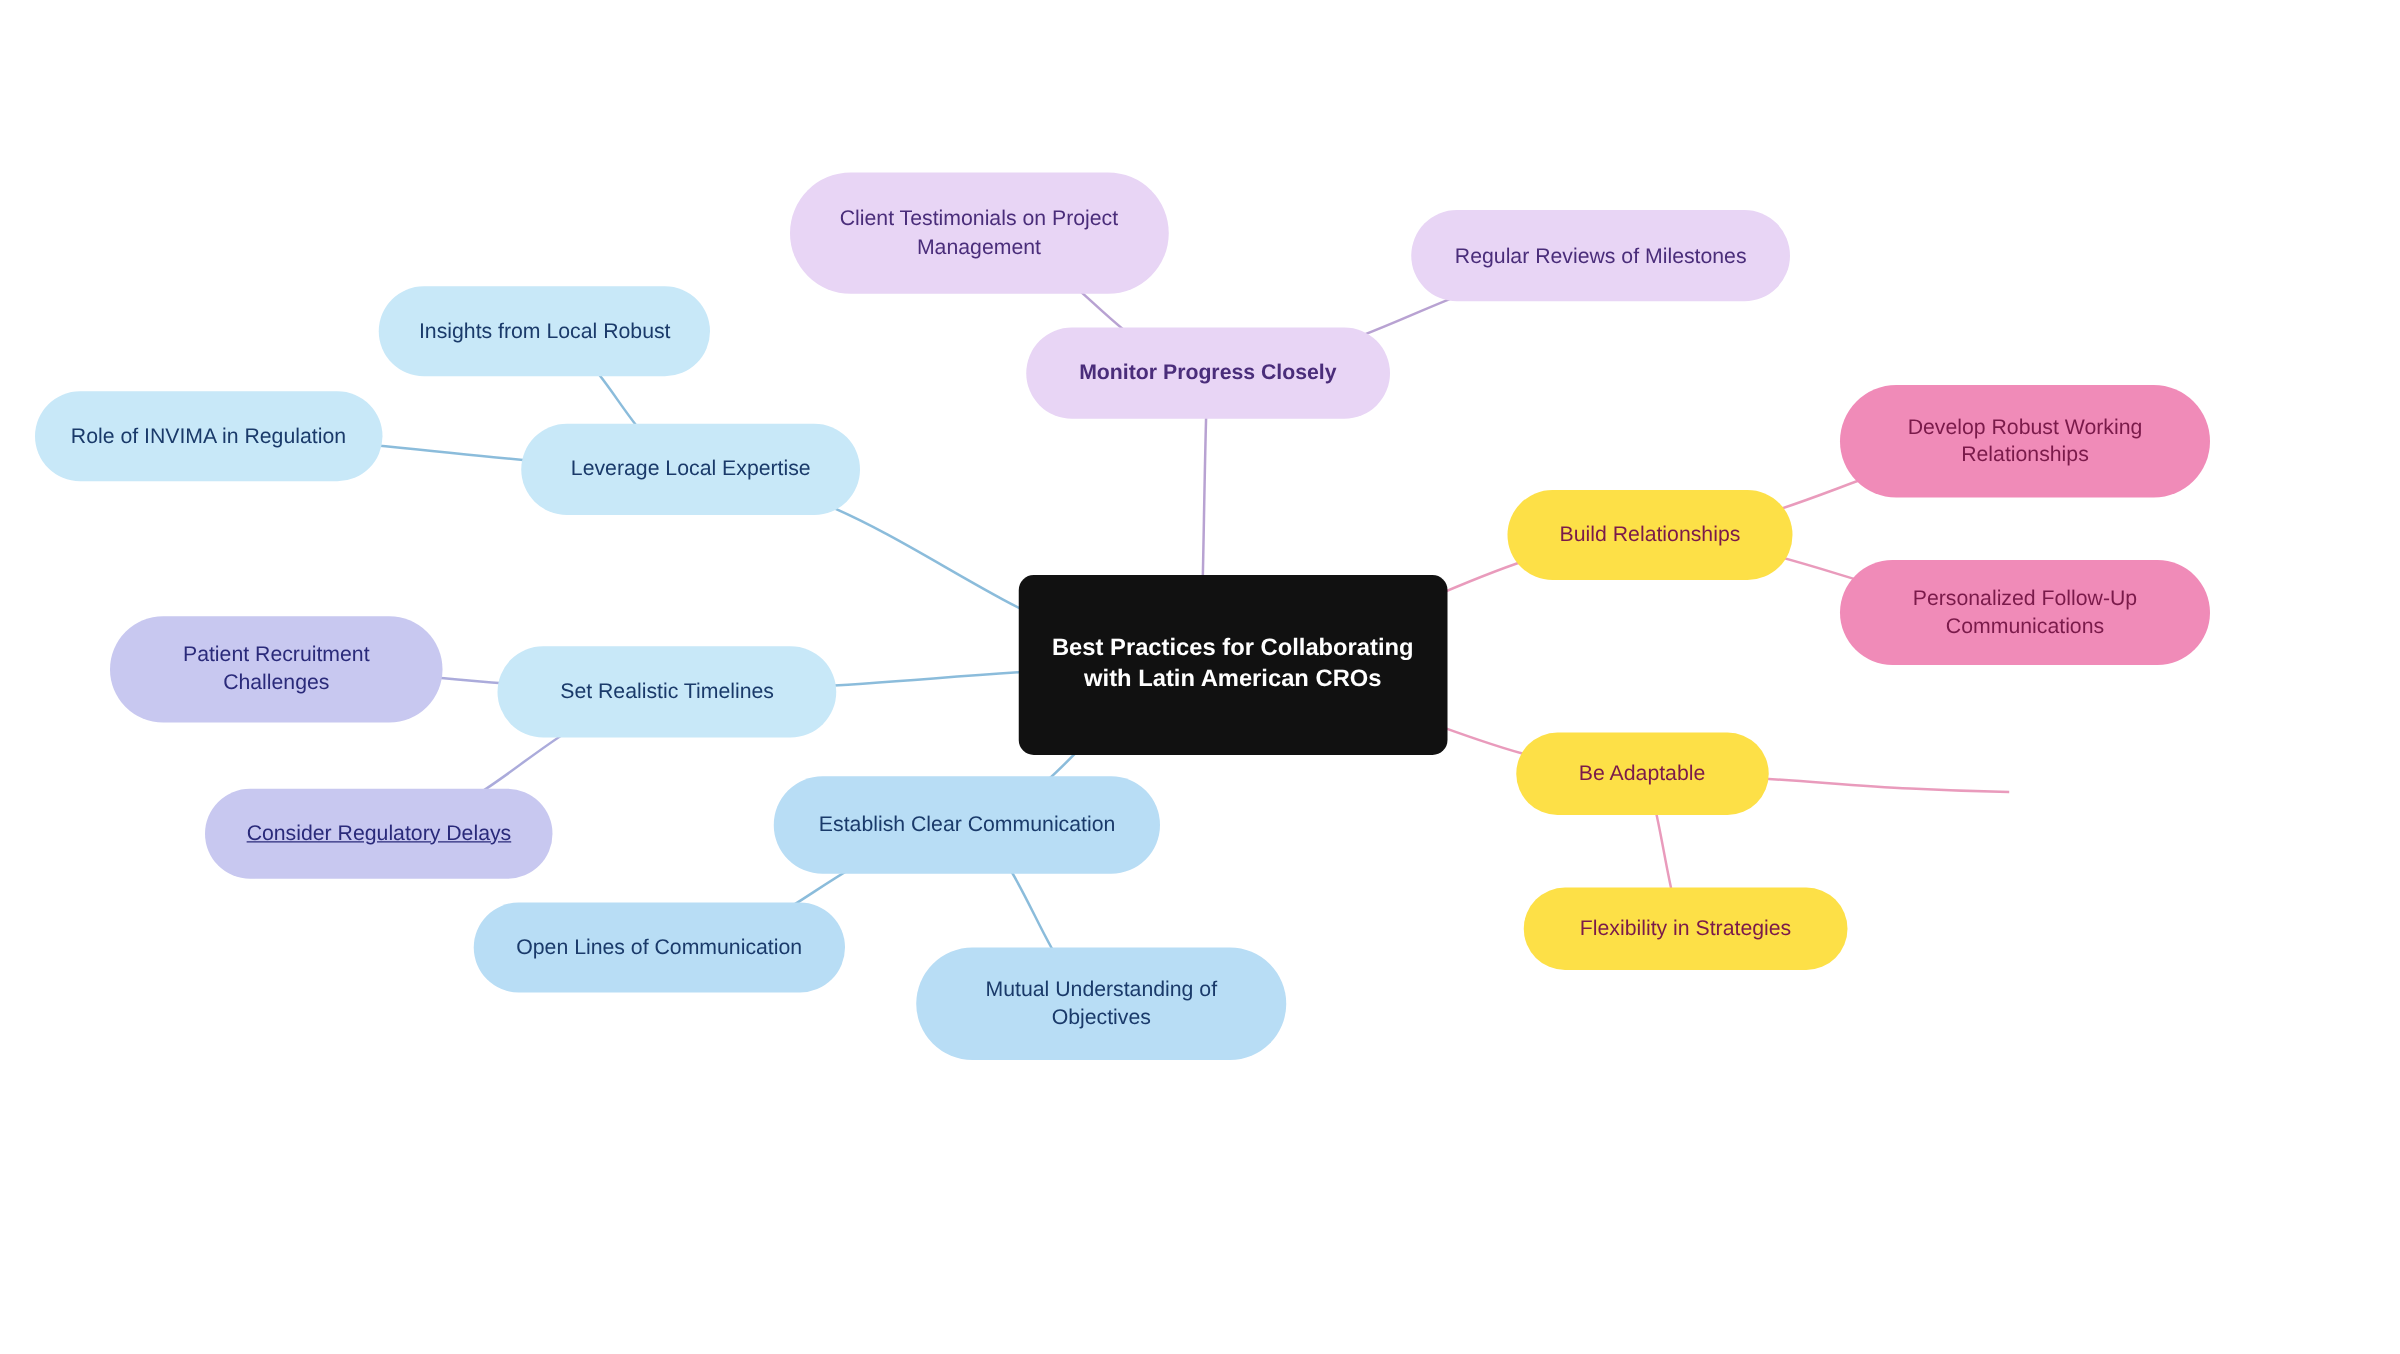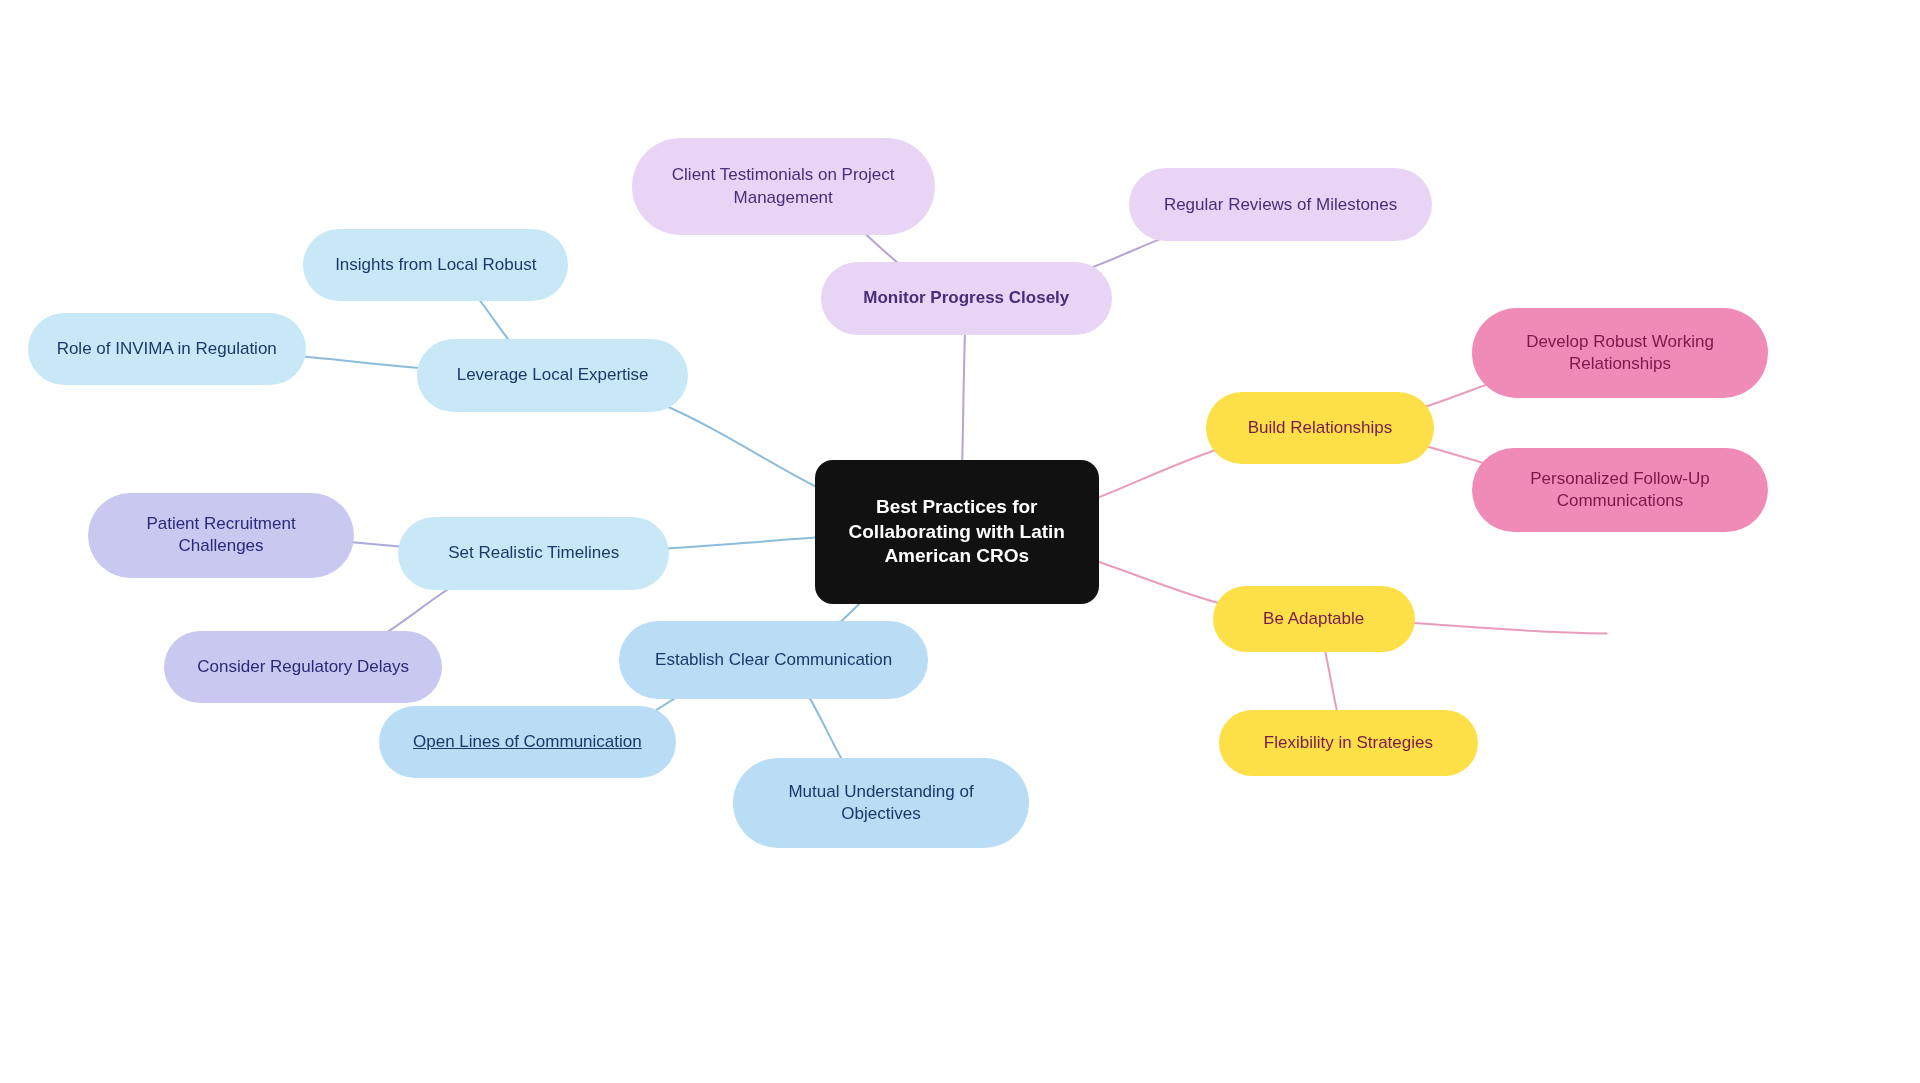--- a/index.html
+++ b/index.html
@@ -93,31 +93,31 @@
       <path d="M960,531.8733333333333 C885.4736842105262,544.6888333333334 848.2105263157895,647.2128333333333 773.6842105263157,660.0283333333333" stroke="#5aa0cc" stroke-width="2" fill="none" opacity="0.7"></path>
       <path d="M773.6842105263157,660.0283333333333 C675.1578947368421,670.7981666666667 625.8947368421052,756.9568333333334 527.3684210526316,767.7266666666667" stroke="#5aa0cc" stroke-width="2" fill="none" opacity="0.7"></path>
       <path d="M773.6842105263157,660.0283333333333 C816.6315789473683,674.348 838.1052631578947,788.9053333333334 881.0526315789473,803.225" stroke="#5aa0cc" stroke-width="2" fill="none" opacity="0.7"></path>
       <path d="M960,531.8733333333333 C1104,521.5246666666667 1176,438.7353333333333 1320,428.38666666666666" stroke="#e070a0" stroke-width="2" fill="none" opacity="0.7"></path>
       <path d="M1320,428.38666666666666 C1440,420.86583333333334 1500,360.69916666666666 1620,353.17833333333334" stroke="#e070a0" stroke-width="2" fill="none" opacity="0.7"></path>
       <path d="M1320,428.38666666666666 C1440,434.52366666666666 1500,483.61966666666666 1620,489.75666666666666" stroke="#e070a0" stroke-width="2" fill="none" opacity="0.7"></path>
       <path d="M960,531.8733333333333 C1101.4736842105262,540.5975 1172.2105263157894,610.3908333333334 1313.6842105263156,619.115" stroke="#e070a0" stroke-width="2" fill="none" opacity="0.7"></path>
       <path d="M1313.6842105263156,619.115 C1431.1578947368419,620.559 1489.8947368421052,632.1110000000001 1607.3684210526314,633.5550000000001" stroke="#e070a0" stroke-width="2" fill="none" opacity="0.7"></path>
       <path d="M1313.6842105263156,619.115 C1327.578947368421,631.5093333333333 1334.5263157894735,730.6640000000001 1348.421052631579,743.0583333333334" stroke="#e070a0" stroke-width="2" fill="none" opacity="0.7"></path>
     </svg>
-<div class="node node-center" style="left: 814.737px; top: 459.673px; width: 284px; min-height: 144.4px;">Best Practices for Collaborating with Latin American CROs</div>
+<div class="node node-center" style="left: 814.737px; top: 459.673px; width: 343px; min-height: 144.4px; border-radius: 12px;">Best Practices for Collaborating with Latin American CROs</div>
     <div class="node node-purple" style="left: 821.053px; top: 262.327px; width: 290.526px; min-height: 72.2px; font-weight: bold;">Monitor Progress Closely</div>
     <div class="node node-purple" style="left: 631.579px; top: 138.383px; width: 303.158px; min-height: 96.2667px;">Client Testimonials on Project Management</div>
     <div class="node node-purple" style="left: 1129px; top: 168.467px; width: 303.158px; min-height: 72.2px;">Regular Reviews of Milestones</div>
     <div class="node node-blue" style="left: 416.842px; top: 339.34px; width: 271.579px; min-height: 72.2px;">Leverage Local Expertise</div>
     <div class="node node-blue" style="left: 303.158px; top: 228.633px; width: 265.263px; min-height: 72.2px;">Insights from Local Robust</div>
     <div class="node node-blue" style="left: 27.7895px; top: 312.867px; width: 277.895px; min-height: 72.2px;">Role of INVIMA in Regulation</div>
     <div class="node node-blue" style="left: 397.895px; top: 517.433px; width: 271.579px; min-height: 72.2px;">Set Realistic Timelines</div>
     <div class="node node-lavender" style="left: 88.4211px; top: 493.367px; width: 265.263px; min-height: 84.2333px;">Patient Recruitment Challenges</div>
-    <div class="node node-lavender" style="left: 164.211px; top: 630.547px; width: 277.895px; min-height: 72.2px;">Consider Regulatory Delays</div>
+    <div class="node node-lavender" style="left: 164.211px; top: 630.547px; width: 277.895px; min-height: 72.2px; text-decoration: underline;">Consider Regulatory Delays</div>
     <div class="node node-blue-mid" style="left: 618.947px; top: 620.92px; width: 309.474px; min-height: 78.2167px; text-align: center;">Establish Clear Communication</div>
-    <div class="node node-blue-mid" style="left: 378.947px; top: 706px; width: 296.842px; min-height: 72.2px; text-decoration: underline;">Open Lines of Communication</div>
+    <div class="node node-blue-mid" style="left: 378.947px; top: 722px; width: 296.842px; min-height: 72.2px;">Open Lines of Communication</div>
     <div class="node node-blue-mid" style="left: 732.632px; top: 758.1px; width: 296.842px; min-height: 90.25px;">Mutual Understanding of Objectives</div>
     <div class="node node-pink-light" style="left: 1206.32px; top: 392.287px; width: 227.368px; min-height: 72.2px;">Build Relationships</div>
     <div class="node node-pink" style="left: 1471.58px; top: 308.053px; width: 296.842px; min-height: 90.25px;">Develop Robust Working Relationships</div>
     <div class="node node-pink" style="left: 1471.58px; top: 447.64px; width: 296.842px; min-height: 84.2333px;">Personalized Follow-Up Communications</div>
     <div class="node node-pink-light" style="left: 1212.63px; top: 586.023px; width: 202.105px; min-height: 66.1833px;">Be Adaptable</div>
     <div class="node node-pink-light" style="left: 1218.95px; top: 709.967px; width: 258.947px; min-height: 66.1833px;">Flexibility in Strategies</div>
   </div>
 
 </body></html>

